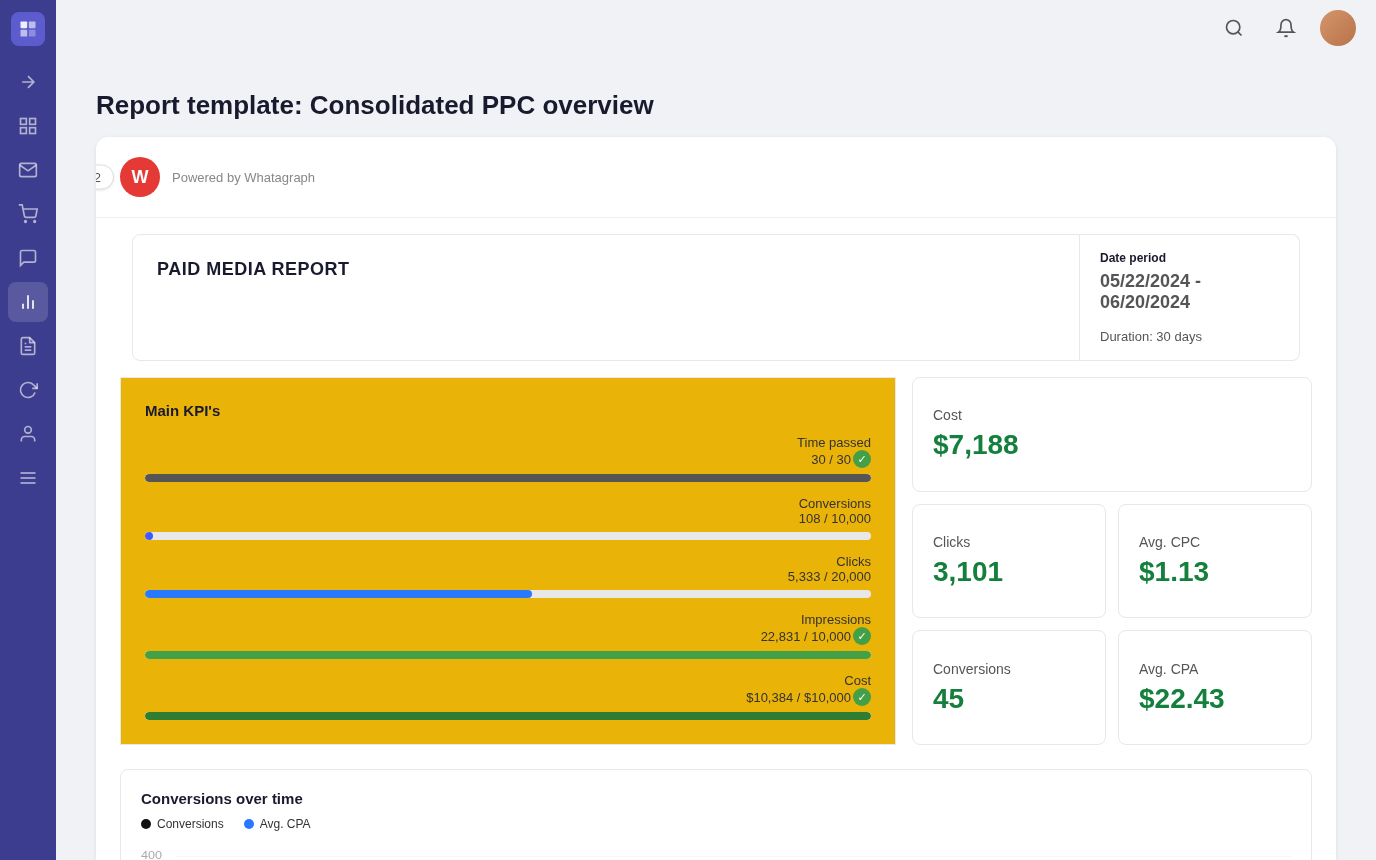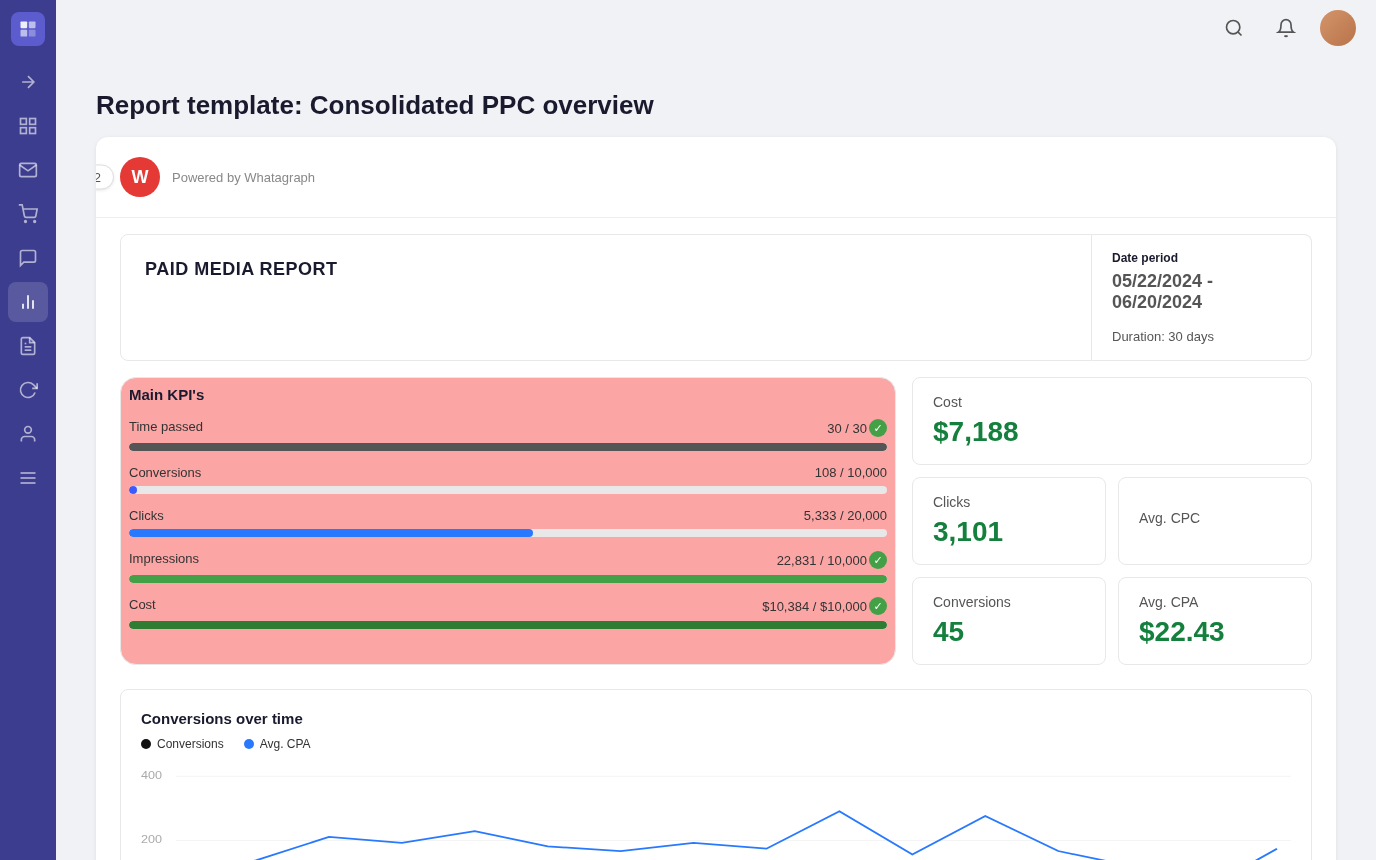--- a/index.html
+++ b/index.html
@@ -140,42 +140,43 @@
     .duration { font-size: 13px; color: #555; margin-top: 16px; }
 
     
     .kpi-section {
       display: flex;
       padding: 0 24px 24px;
       gap: 16px;
     }
     .kpi-left {
       flex: 1;
-      background: #fca5a5;
+      background: #eab308;
       border: 1px solid #e8e8e8;
-      border-radius: 16px;
-      padding: 8px;
+      border-radius: 0;
+      padding: 24px;
     }
     .kpi-right {
       width: 400px;
       display: grid;
       grid-template-columns: 1fr 1fr;
       grid-template-rows: 1fr 1fr 1fr;
       gap: 12px;
     }
 
     .kpi-title { font-size: 15px; font-weight: 700; color: #1a1a2e; margin-bottom: 16px; }
 
     .kpi-row { margin-bottom: 14px; }
     .kpi-row:last-child { margin-bottom: 0; }
     .kpi-row-header {
       display: flex;
       justify-content: space-between;
-      align-items: flex-start;
+      align-items: flex-end;
       margin-bottom: 6px;
+      flex-direction: column;
     }
     .kpi-label { font-size: 13px; color: #333; }
     .kpi-value { font-size: 13px; color: #333; }
     .kpi-bar-track {
       height: 8px;
       background: #e8e8e8;
       border-radius: 4px;
       overflow: hidden;
       position: relative;
     }
@@ -361,21 +362,21 @@
 
     <div class="report-header">
       <div style="position:relative; display:flex; align-items:center; gap:12px; width:100%;">
 
         <div class="page-badge">1/2</div>
         <div class="w-logo">W</div>
         <span class="powered-by">Powered by Whatagraph</span>
       </div>
     </div>
 
-    <div style="display:flex; padding: 16px 24px 0; gap:0;">
+    <div style="display:flex; padding: 16px 36px 0; gap:0;">
       <div style="flex:1; background:#fff; border:1px solid #e8e8e8; border-radius:8px 0 0 8px; padding:24px 24px; min-height:80px;">
         <div class="paid-media-title">PAID MEDIA REPORT</div>
       </div>
       <div style="width:220px; background:#fff; border:1px solid #e8e8e8; border-left:none; border-radius:0 8px 8px 0; padding:16px 20px;">
         <div class="date-period-label">Date period</div>
         <div class="date-range">05/22/2024 - 06/20/2024</div>
         <div class="duration">Duration:  30 days</div>
       </div>
     </div>
 
@@ -451,20 +452,21 @@
       <div class="metric-card span-col">
       <div class="metric-card-label">Cost</div>
       <div class="metric-card-value">$7,188</div>
     </div>
           <div class="metric-card">
       <div class="metric-card-label">Clicks</div>
       <div class="metric-card-value">3,101</div>
     </div>
           <div class="metric-card">
       <div class="metric-card-label">Avg. CPC</div>
+      <div class="metric-card-value">$1.13</div>
     </div>
           <div class="metric-card">
       <div class="metric-card-label">Conversions</div>
       <div class="metric-card-value">45</div>
     </div>
           <div class="metric-card">
       <div class="metric-card-label">Avg. CPA</div>
       <div class="metric-card-value">$22.43</div>
     </div>
         </div>

